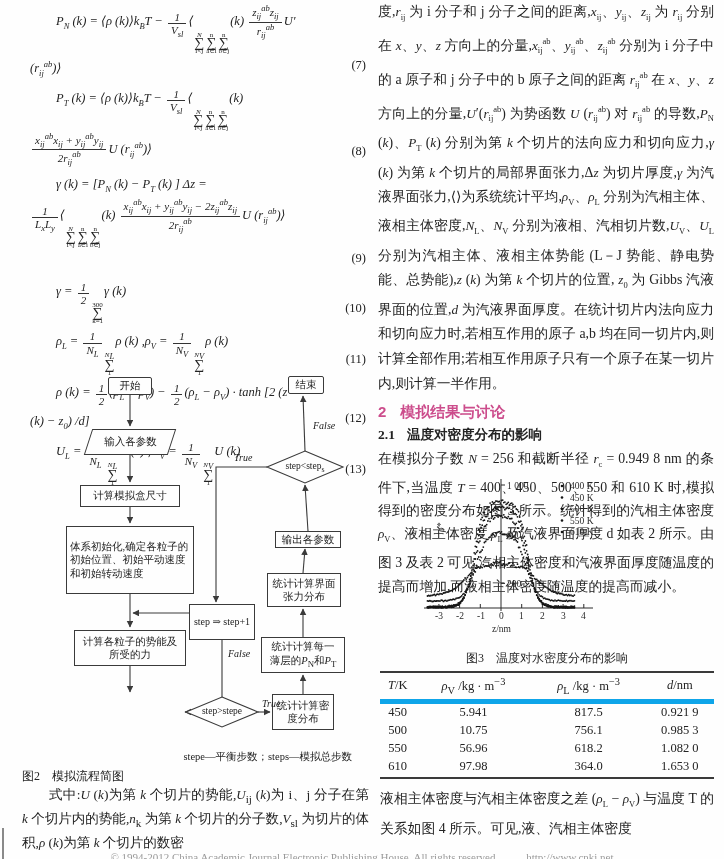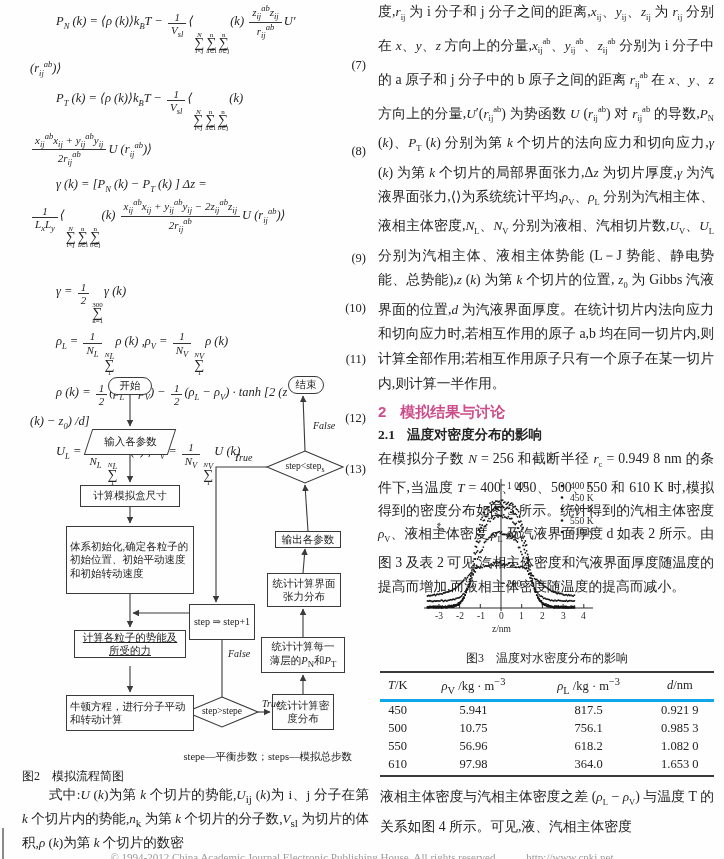--- a/index.html
+++ b/index.html
@@ -17,21 +17,21 @@
   .fr>span:first-child{border-bottom:1px solid #333;}
   .sg{display:inline-flex;flex-direction:column;align-items:center;vertical-align:-0.95em;
       line-height:0.78;margin:0 1px;text-indent:0;}
   .sg .l{font-size:7px;font-style:normal;}
   .sg .s{font-size:14px;font-style:normal;}
   
   #flow{position:absolute;left:22px;top:372px;width:346px;height:412px;font-style:normal;}
   #flow .node{position:absolute;border:1.2px solid #3a3a3a;background:#fefefe;
       font-size:10.5px;line-height:1.25;text-align:center;display:flex;
       align-items:center;justify-content:center;padding:2px 3px;box-sizing:border-box;}
-  #flow .round{border-radius:9px;}
+  #flow .round{border-radius:2px;}
   #flow .skew{transform:skewX(-18deg);}
   #flow .skew>span{display:block;transform:skewX(18deg);}
   #flow .dlabel{position:absolute;border:none;background:transparent;font-size:9.5px;}
   #flow .tf{position:absolute;font-size:10px;font-style:italic;}
   #flowsvg{position:absolute;left:0;top:0;}
   #flow .legendline{position:absolute;left:0;top:378px;width:330px;text-align:right;font-size:10.5px;}
   #flow .cap{position:absolute;left:0;top:396px;width:330px;text-align:left;font-size:12px;}
   
   #left-para{position:absolute;left:22px;top:784px;width:347px;font-size:13.5px;
       line-height:1.62;text-align:justify;}
@@ -49,21 +49,21 @@
   #h21-line .no{margin-right:12px;}
   #para2{line-height:23.2px;}
   
   #fig3{position:absolute;left:380px;top:470px;width:334px;}
   #fig3 svg{display:block;}
   .svgtxt{font-family:"Liberation Serif","DejaVu Serif",serif;fill:#2a2a2a;}
   #fig3-cap{text-align:center;font-size:12px;margin-top:2px;}
   #tab2-cap{text-align:center;font-size:12px;line-height:1.55;margin-top:4px;}
   
   #tab2{width:100%;border-collapse:collapse;margin-top:4px;font-size:12.5px;}
-  #tab2 th{font-weight:normal;border-top:2px solid #3a3a3a;border-bottom:3px solid #0ea5e9;
+  #tab2 th{font-weight:normal;border-top:2px solid #3a3a3a;border-bottom:5px solid #0ea5e9;
       padding:3px 0 3px 0;}
   #tab2 td{text-align:center;padding:1.5px 0;}
   #tab2 tr.last td{border-bottom:2px solid #3a3a3a;padding-bottom:3px;}
   #para3{margin-top:8px;}
   
   #footer{position:absolute;left:0;top:851px;width:724px;text-align:center;
       color:#9a9a9a;font-size:11px;}
   #footer span{margin:0 14px;}
   #scan-edge{position:absolute;left:2px;top:828px;width:2px;height:31px;background:#8a8a8a;}
 </style>
@@ -173,25 +173,22 @@
       </div>
     <div class="node skew" style="left:66px;top:57px;width:84px;height:26px;">
         <span>输入各参数</span>
       </div>
     <div class="node" style="left:58px;top:113px;width:100px;height:22px;">
         <span>计算模拟盒尺寸</span>
       </div>
     <div class="node" style="left:44px;top:154px;width:128px;height:68px;text-align:left;">
         <span>体系初始化,确定各粒子的初始位置、初始平动速度和初始转动速度</span>
       </div>
-    <div class="node" style="left:52px;top:258px;width:112px;height:28px;text-decoration:underline;">
+    <div class="node" style="left:52px;top:258px;width:112px;height:36px;">
         <span>计算各粒子的势能及所受的力</span>
-      </div>
-    <div class="node" style="left:44px;top:323px;width:128px;height:36px;text-align:left;">
-        <span>牛顿方程，进行分子平动和转动计算</span>
       </div>
     <div class="node" style="left:167px;top:232px;width:66px;height:36px;font-size:10px;">
         <span>step ⇒ step+1</span>
       </div>
     <div class="dlabel" style="left:167px;top:334px;width:66px;text-align:center;"><span>step&gt;stepe</span></div>
     <div class="dlabel" style="left:247px;top:89px;width:72px;text-align:center;"><span>step&lt;step<sub>s</sub></span></div>
     <div class="node" style="left:250px;top:322px;width:62px;height:36px;">
         <span>统计计算密度分布</span>
       </div>
     <div class="node" style="left:239px;top:265px;width:84px;height:36px;">

